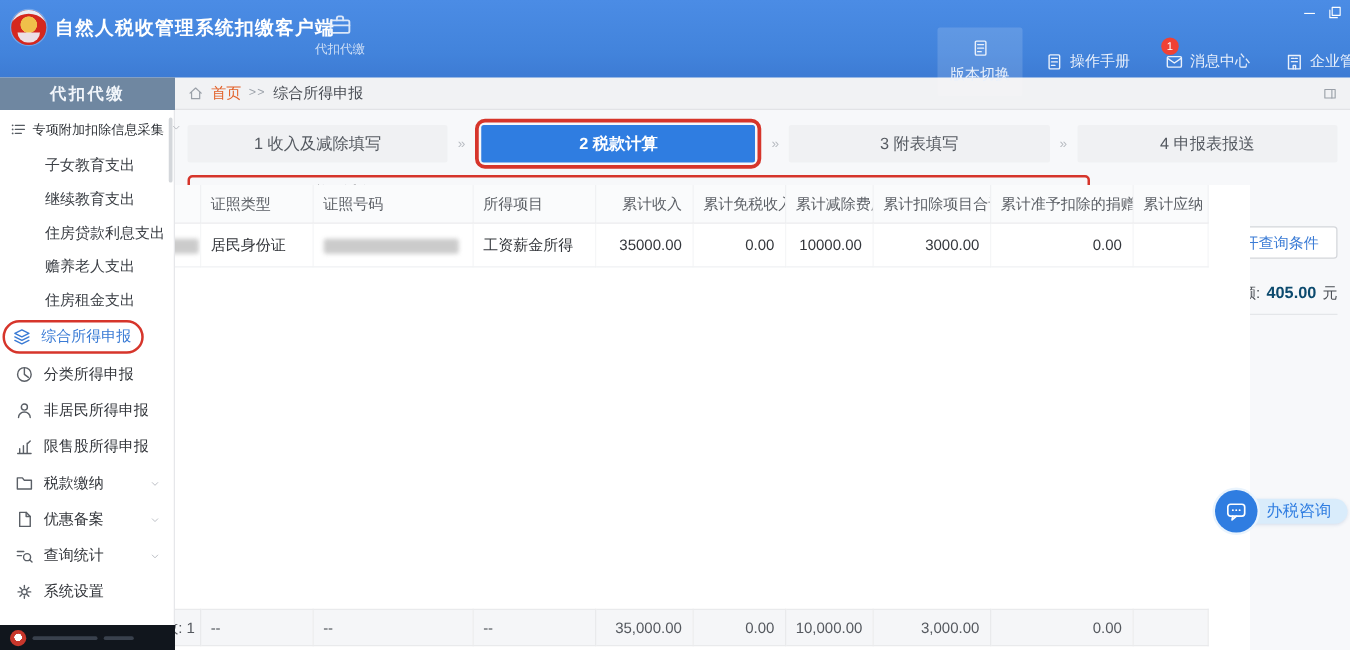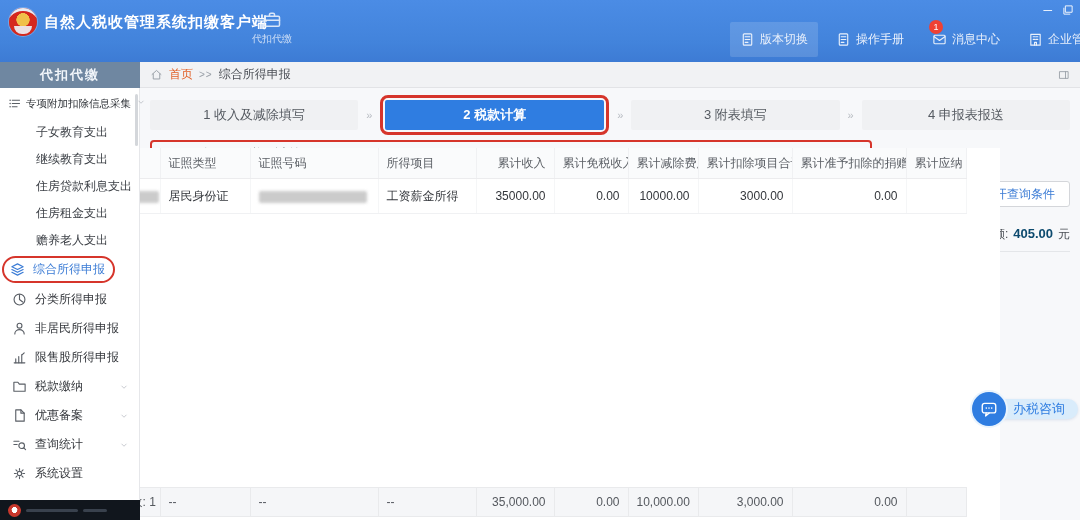--- a/index.html
+++ b/index.html
@@ -29,21 +29,21 @@
     box-shadow:0 0 0 1px rgba(255,255,255,.25), 0 6px 0 -3px #e8edf4 inset;
   }
   .emblem:after{content:"";position:absolute;left:5px;bottom:2px;width:18px;height:8px;border-radius:0 0 10px 10px;background:#eef3fa;opacity:.9;}
   .app-title{position:absolute;left:44px;top:13px;margin:0;font-size:15px;font-weight:bold;letter-spacing:1px;}
   .mode{position:absolute;left:252px;top:10px;display:flex;flex-direction:column;align-items:center;gap:2px;opacity:.9;}
   .mode .ic{width:22px;height:20px;color:#eaf1fb;}
   .mode-label{font-size:10px;color:#dbe7f8;}
   .topmenu{position:absolute;right:-26px;top:22px;display:flex;align-items:center;gap:8px;}
   .tm-item{display:flex;align-items:center;gap:5px;font-size:12px;color:#e9f0fb;padding:9px 10px;border-radius:2px;position:relative;cursor:pointer;white-space:nowrap;}
   .tm-item .ic{width:15px;height:15px;color:#eaf1fb;}
-  .tm-item.hl{background:rgba(255,255,255,.14);}
+  .tm-item.hl{background:rgba(255,255,255,.14);flex-direction:column;}
   .badge{position:absolute;top:-2px;left:7px;background:#f04134;color:#fff;font-size:9px;min-width:14px;height:14px;border-radius:8px;line-height:14px;text-align:center;padding:0 2px;box-sizing:border-box;}
   .winctl{position:absolute;right:6px;top:3px;display:flex;align-items:center;gap:10px;}
   .winctl .min{font-size:12px;color:#fff;cursor:pointer;}
   .winctl .ic{width:12px;height:12px;color:#fff;cursor:pointer;}
 
   
   .sidebar-title{
     position:absolute;left:0;top:62px;width:140px;height:26px;z-index:6;
     background:#6f87a1;color:#f1f5fa;font-size:13px;font-weight:bold;letter-spacing:2px;
     display:flex;align-items:center;justify-content:center;
@@ -232,22 +232,22 @@
     <span class="sb-section-label">专项附加扣除信息采集</span>
     <span class="ic chev">
         <svg viewBox="0 0 16 16" fill="none" stroke="currentColor" stroke-width="1.2" stroke-linecap="round" stroke-linejoin="round">
           <path d="M4.5 6.5L8 10l3.5-3.5"></path>
         </svg>
       </span>
   </div>
   <div class="sb-child">子女教育支出</div>
   <div class="sb-child">继续教育支出</div>
   <div class="sb-child">住房贷款利息支出</div>
+  <div class="sb-child">赡养老人支出</div>
   <div class="sb-child">住房租金支出</div>
-  <div class="sb-child">赡养老人支出</div>
 
   <div class="sb-item active">
     <span class="ic">
         <svg viewBox="0 0 16 16" fill="none" stroke="currentColor" stroke-width="1.2" stroke-linecap="round" stroke-linejoin="round">
           <path d="M8 2l6 3-6 3-6-3z"></path>
           <path d="M2 8l6 3 6-3M2 11l6 3 6-3"></path>
         </svg>
       </span>
     <span>综合所得申报</span>
   </div>

